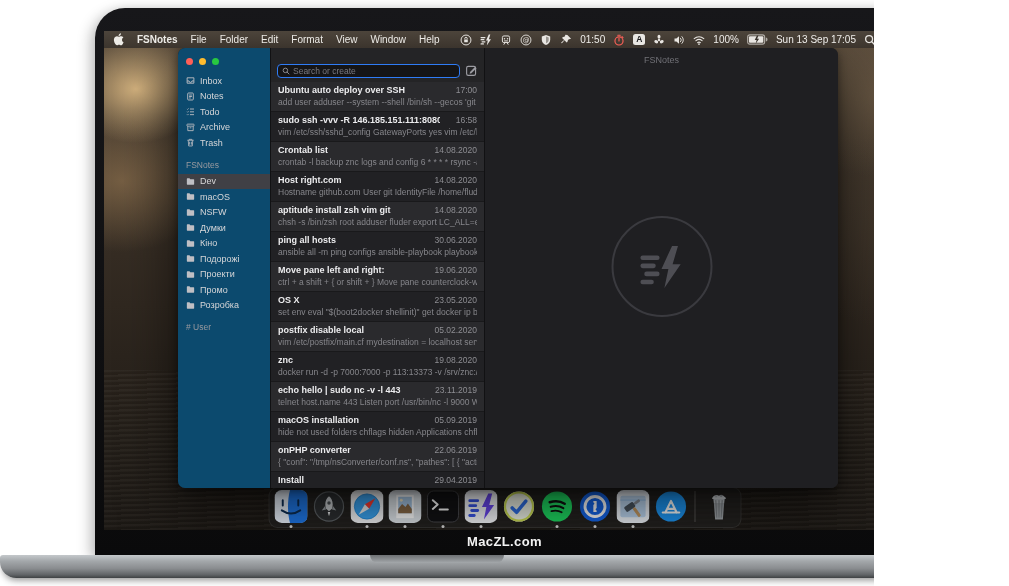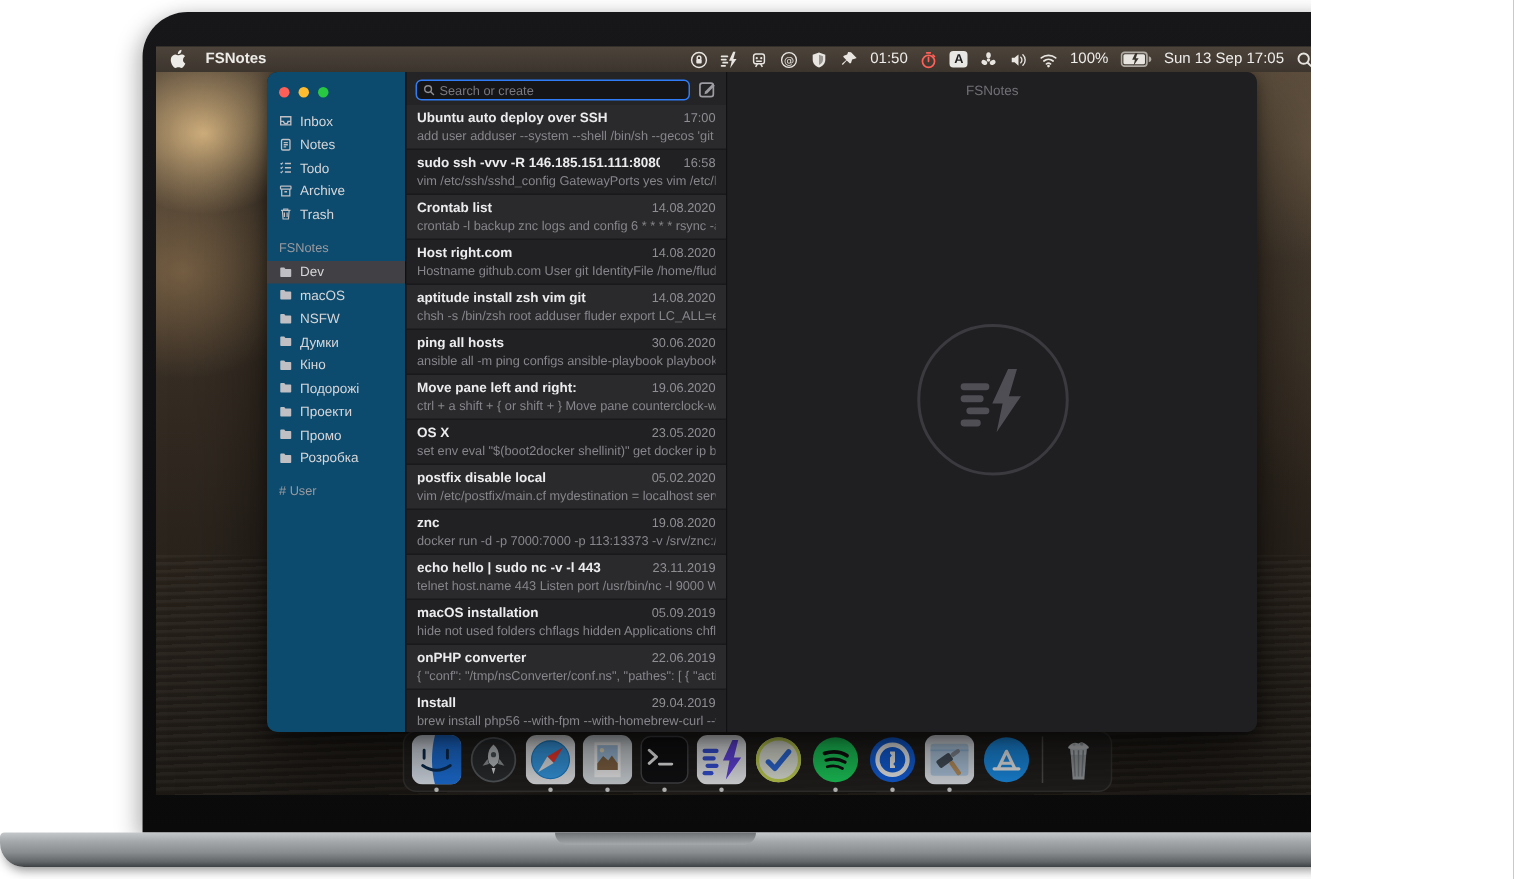--- a/index.html
+++ b/index.html
@@ -57,21 +57,21 @@
   .tl{width:7px;height:7px;border-radius:50%;}
   .srow{display:flex;align-items:center;gap:5px;height:15.5px;padding:0 8px;white-space:nowrap;}
   .srow .si{width:9px;height:9px;color:#bfbfc4;flex:none;display:flex;}
   .srow .si svg{width:9px;height:9px;display:block;}
   .srow.selected{background:#404045;}
   .sheader{color:#9a9a9f;font-size:8.5px;padding:0 8px;margin:9px 0 4px;}
 
   
   .notelist{width:215px;flex:none;background:#242426;display:flex;flex-direction:column;
      border-left:1px solid #111113;border-right:1px solid #111113;box-sizing:border-box;}
-  .searchrow{display:flex;align-items:center;gap:5px;padding:4px 6px 3px;height:22px;box-sizing:border-box;}
+  .searchrow{display:flex;align-items:flex-start;gap:5px;padding:4px 6px 3px;height:22px;box-sizing:border-box;margin-top:12px;}
   .searchbox{flex:1;display:flex;align-items:center;gap:3px;height:14px;border:1.5px solid #2f7cf6;
      border-radius:4px;background:#151517;padding:0 4px;box-sizing:border-box;}
   .searchbox .mag{width:8px;height:8px;color:#8e8e93;display:flex;}
   .searchbox .mag svg{width:8px;height:8px;}
   .searchbox input{flex:1;background:none;border:none;outline:none;color:#ddd;font-size:8.5px;
      padding:0;min-width:0;font-family:inherit;}
   .searchbox input::placeholder{color:#7a7a80;}
   .compose{width:13px;height:13px;color:#9c9ca2;display:flex;}
   .compose svg{width:13px;height:13px;}
   .rows{flex:1;overflow:hidden;}
@@ -110,20 +110,30 @@
     <div class="desktop" data-name="desktop-wallpaper"></div>
 
     <div class="menubar" data-name="menu-bar">
       <div class="mb-left" data-name="menu-bar-left">
         <span class="apple-wrap" data-name="apple-menu-icon">
             <svg viewBox="0 0 14 16">
               <path fill="currentColor" d="M11.5 8.4c0-2 1.6-2.9 1.7-3-.9-1.3-2.3-1.5-2.8-1.5-1.2-.1-2.3.7-2.9.7-.6 0-1.5-.7-2.5-.7C3.7 4 2.5 4.7 1.8 5.9.4 8.2 1.4 11.6 2.7 13.5c.6.9 1.4 1.9 2.4 1.9 1 0 1.3-.6 2.5-.6s1.5.6 2.5.6 1.7-.9 2.3-1.8c.7-1 1-2 1-2.1-.1 0-2-.8-2-3.1zM9.4 2.6c.5-.7.9-1.6.8-2.6-.8 0-1.7.5-2.3 1.2-.5.6-.9 1.5-.8 2.4.9.1 1.8-.4 2.3-1z"></path>
             </svg>
           </span>
         <span class="mb-app" data-name="active-app-name">FSNotes</span>
+        <span class="mb-menus" data-name="app-menus" style="display:flex;gap:13px;">
+
+        <span class="mb-menu" data-name="menu-item">File</span>
+            <span class="mb-menu" data-name="menu-item">Folder</span>
+            <span class="mb-menu" data-name="menu-item">Edit</span>
+            <span class="mb-menu" data-name="menu-item">Format</span>
+            <span class="mb-menu" data-name="menu-item">View</span>
+            <span class="mb-menu" data-name="menu-item">Window</span>
+            <span class="mb-menu" data-name="menu-item">Help</span>
+          </span>
       </div>
       <div class="mb-right" id="status-strip" data-name="status-strip">
           <span class="status-icon" data-name="privacy-lock-icon">
             <svg viewBox="0 0 16 16" fill="none" stroke="currentColor" stroke-width="1.3">
               <circle cx="8" cy="8" r="6.6"></circle>
               <rect x="5.6" y="7.2" width="4.8" height="3.8" rx=".8" fill="currentColor" stroke="none"></rect>
               <path d="M6.4 7.2V6a1.6 1.6 0 0 1 3.2 0v1.2"></path>
             </svg>
           </span>
           <span class="status-icon" data-name="fsnotes-status-icon">
@@ -655,15 +665,16 @@
               <path d="M13.7 10.5l1 18M17 10.5v18M20.3 10.5l-1 18" stroke="#797e82" stroke-width="1" fill="none"></path>
               <path d="M10.3 7.8c2-2.6 4.2-3.1 6.7-2 2.6-1.6 5.1.4 6.7 2 .8.9.3 1.6-.6 1.6H10.9c-.9 0-1.4-.7-.6-1.6z" fill="#caced2"></path>
               <circle cx="14" cy="6.6" r="1" fill="#aab0b4"></circle>
               <circle cx="19.2" cy="6.2" r="1.2" fill="#9aa0a4"></circle>
             </svg>
           </span>
       </span>
     </div>
   </div>
 
+  <div class="brand" data-name="bezel-brand-label">MacZL.com</div>
   <div class="base" data-name="laptop-base"></div>
   <div class="base-notch" data-name="laptop-base-notch"></div>
 </div>
 
 </body></html>

